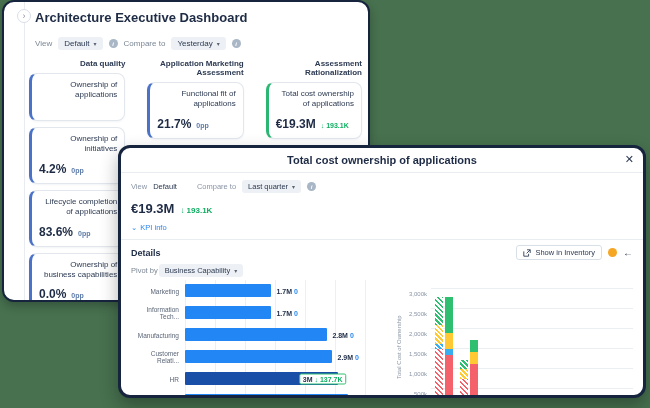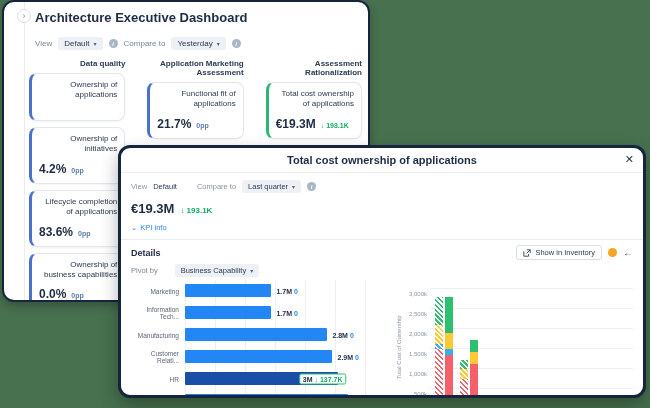--- a/index.html
+++ b/index.html
@@ -50,21 +50,21 @@
   .modal-kpi-delta { font-size:8px; font-weight:bold; color:#0fae62; }
   .kpi-info { margin:7px 0 0 10px; font-size:7.5px; color:#2a87f0; display:flex; gap:3px; align-items:center; }
   .divider { border-top:1px solid #e9edf1; margin-top:7px; }
   .details-row { display:flex; align-items:center; margin:5px 10px 0; }
   .details-heading { font-size:9px; font-weight:bold; color:#1e2b45; }
   .details-right { margin-left:auto; display:flex; align-items:center; gap:6px; }
   .inv-btn { border:1px solid #d9dfe6; border-radius:3px; padding:2px 6px; font-size:7.5px; color:#2c3a52;
     display:inline-flex; gap:4px; align-items:center; background:#fff; }
   .warn-dot { width:9px; height:9px; border-radius:50%; background:#f5a623; }
   .back-arrow { font-size:10px; color:#2c3a52; }
-  .pivot-row { display:flex; align-items:center; gap:17px; margin:4px 0 0 10px; font-size:7.5px; color:#7b8694; }
+  .pivot-row { display:flex; align-items:center; gap:1px; margin:4px 0 0 10px; font-size:7.5px; color:#7b8694; }
 
   
   .charts { display:flex; margin-top:3px; }
 
   
   .hbar-chart { width:272px; padding-left:6px; }
   .hbar-row { display:flex; align-items:center; height:22px; }
   .hbar-label { width:58px; text-align:right; font-size:6.5px; color:#5a6576; padding-right:6px; flex:none; }
   .hbar-track { position:relative; flex:1; height:100%;
     background:repeating-linear-gradient(to right, #edf0f3 0 1px, transparent 1px 30px); }

